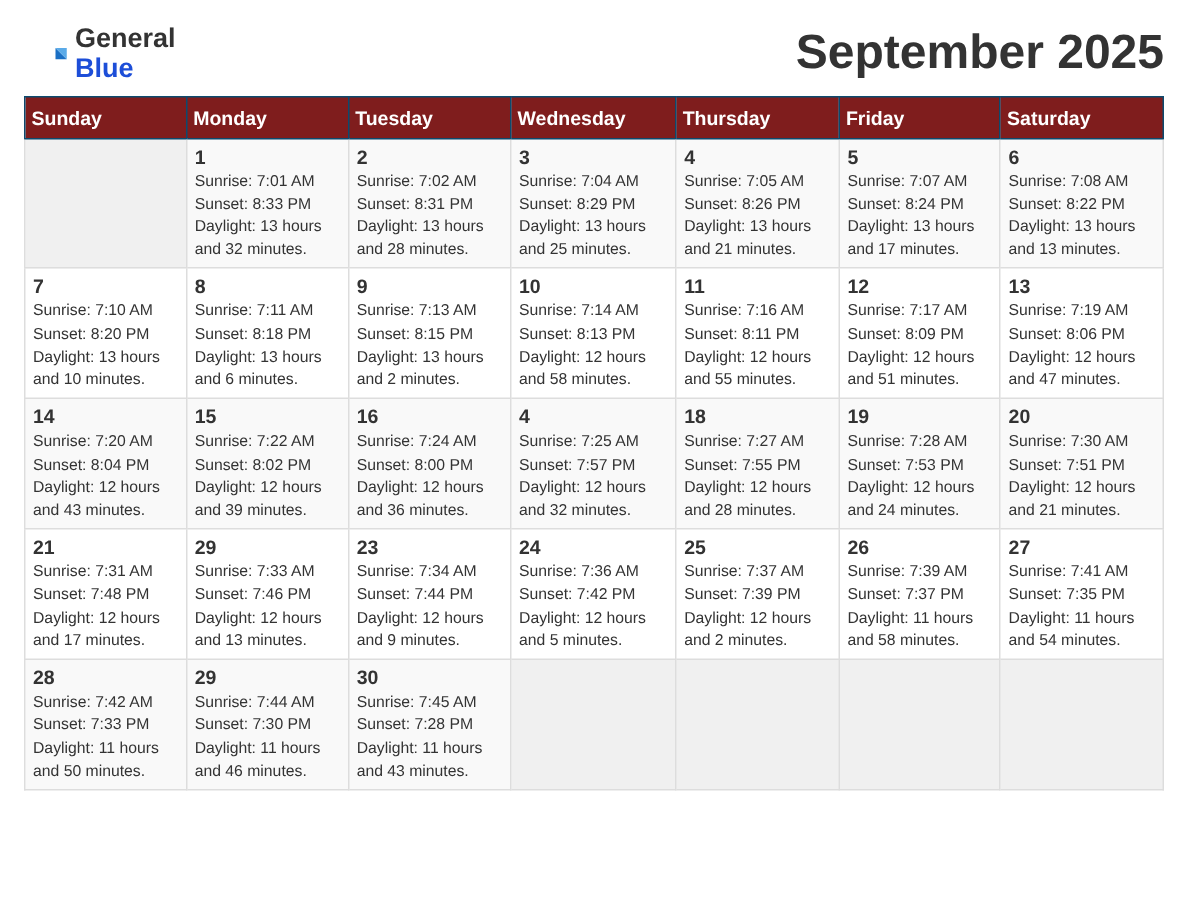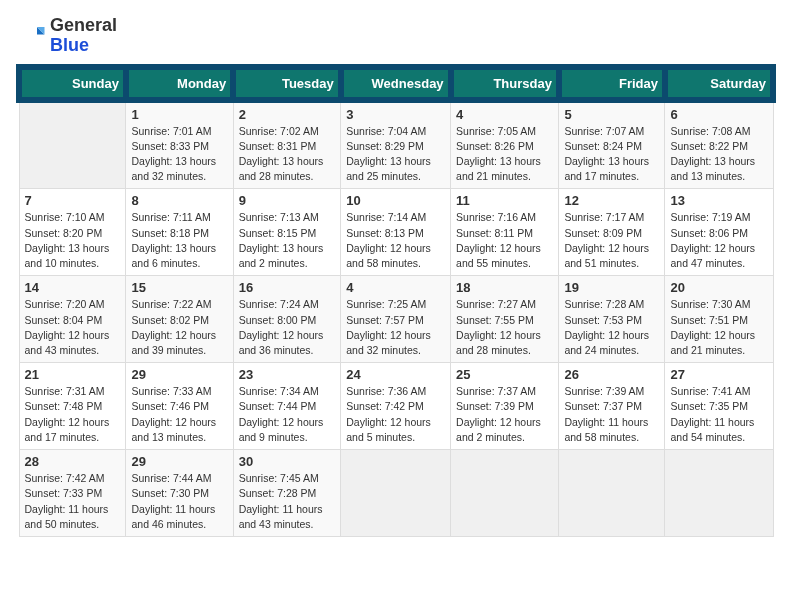--- a/index.html
+++ b/index.html
@@ -11,21 +11,21 @@
       padding: 16px;
     }
     .header {
       display: flex;
       justify-content: space-between;
       align-items: flex-start;
       margin-bottom: 8px;
     }
     .logo {
       display: flex;
-      align-items: center;
+      align-items: flex-end;
       gap: 4px;
     }
     .logo-text {
       display: flex;
       flex-direction: column;
       font-weight: bold;
       font-size: 18px;
       line-height: 1.1;
     }
     .logo-general { color: #333; }
@@ -45,27 +45,27 @@
     .calendar-subtitle {
       font-size: 16px;
       color: #555;
     }
     table {
       width: 100%;
       border-collapse: collapse;
       font-size: 11px;
     }
     thead tr th {
-      background-color: #0f766e;
+      background-color: #7f1d1d;
       color: white;
       padding: 6px 4px;
-      text-align: right;
+      text-align: left;
       font-size: 13px;
       font-weight: bold;
-      border: 6px solid #0c4a6e;
+      border: 1px solid #0c4a6e;
     }
     tbody tr {
       border-bottom: 1px solid #ccc;
     }
     tbody tr td {
       border: 1px solid #ddd;
       vertical-align: top;
       padding: 4px 5px;
       width: 113px;
       min-height: 80px;
@@ -99,20 +99,21 @@
     <svg class="logo-icon" viewBox="0 0 40 40" width="40" height="40">
       <polygon points="28,8 38,18 28,18" fill="#1a6fc4"></polygon>
       <polygon points="28,8 38,8 38,18" fill="#5aaae8"></polygon>
     </svg>
     <div class="logo-text">
       <span class="logo-general">General</span>
       <span class="logo-blue">Blue</span>
     </div>
   </div>
   <div class="title-block">
+    <div class="calendar-title">September 2025</div>
   </div>
 </div>
 
 <table>
   <thead>
     <tr>
     <th>Sunday</th>
         <th>Monday</th>
         <th>Tuesday</th>
         <th>Wednesday</th>

